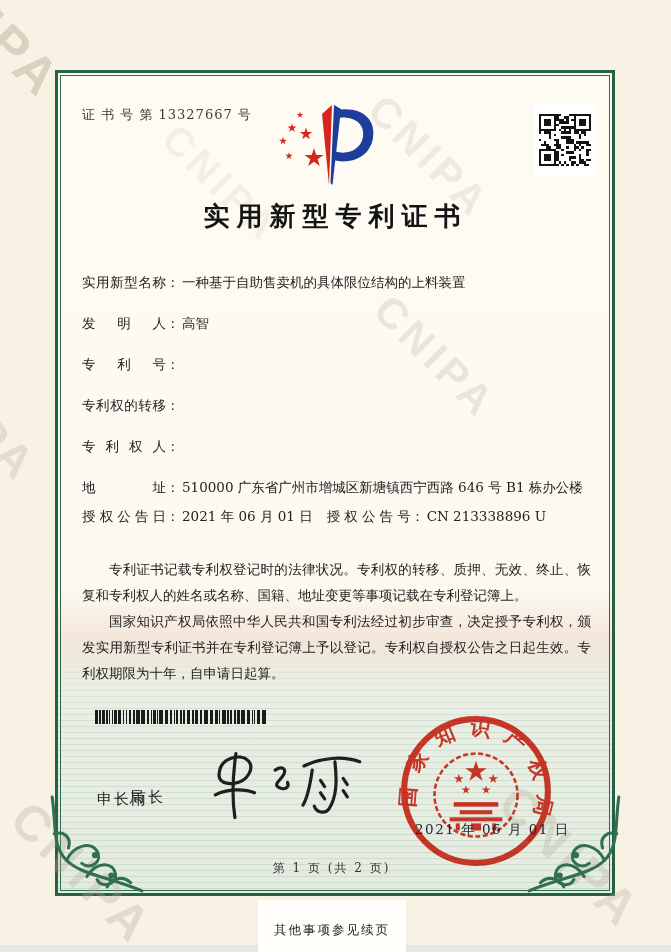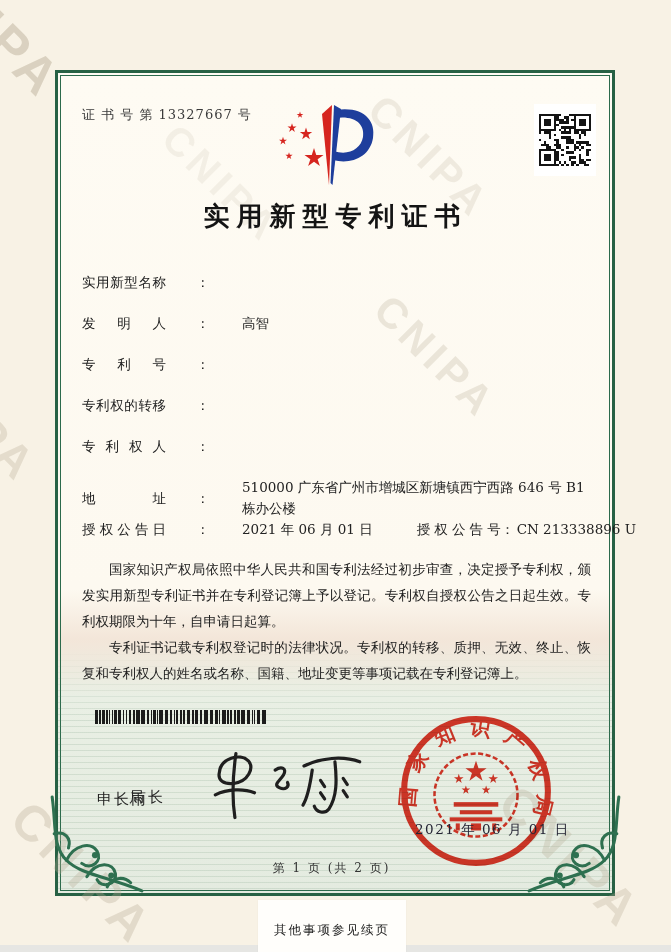--- a/index.html
+++ b/index.html
@@ -23,22 +23,22 @@
   .cert-no{position:absolute;left:82px;top:106px;font-size:13px;letter-spacing:1px;color:#3a3a3a;z-index:2;}
 
   .logo{position:absolute;left:276px;top:103px;width:118px;height:88px;z-index:2;}
   .qr-wrap{position:absolute;left:534px;top:104px;width:62px;height:72px;background:#fff;z-index:2;
            display:flex;align-items:center;justify-content:center;}
 
   .title{position:absolute;left:0;right:0;top:199px;text-align:center;font-size:26px;font-weight:700;
          letter-spacing:7px;color:#141414;z-index:2;}
 
   .fields{position:absolute;left:82px;top:272px;width:512px;font-size:13.5px;color:#222;z-index:2;}
-  .row{line-height:21px;margin-bottom:20px;display:flex;align-items:center;gap:30px;}
-  .row-address{margin-bottom:0;}
+  .row{line-height:21px;margin-bottom:20px;display:flex;align-items:flex-start;}
+  .row-address{margin-bottom:8px;}
   .lbl{display:inline-block;width:84px;text-align:justify;text-align-last:justify;flex:0 0 84px;}
   .col{display:inline-block;width:16px;flex:0 0 16px;}
   .val{display:inline-block;}
   .val-wrap{width:402px;}
   .pair2{margin-left:14px;display:flex;}
 
   .legal{position:absolute;left:82px;top:556px;width:509px;font-size:13.5px;line-height:26px;color:#1d1d1d;z-index:2;}
   .legal p{margin:0;text-indent:2em;text-align:justify;}
 
   .barcode{position:absolute;left:95px;top:710px;width:172px;height:14px;z-index:2;}
@@ -324,20 +324,21 @@
         </g>
       </svg>
   </div>
 
   <div class="title">实用新型专利证书</div>
 
   <div class="fields">
     <div class="row">
       <span class="lbl">实用新型名称</span>
         <span class="col">：</span>
+      <span class="val">一种基于自助售卖机的具体限位结构的上料装置</span>
     </div>
     <div class="row">
       <span class="lbl">发明人</span>
         <span class="col">：</span>
       <span class="val">高智</span>
     </div>
     <div class="row">
       <span class="lbl">专利号</span>
         <span class="col">：</span>
     </div>
@@ -360,22 +361,22 @@
       <span class="val" style="white-space:nowrap">2021 年 06 月 01 日</span>
       <span class="pair2">
         <span class="lbl">授权公告号</span>
           <span class="col">：</span>
         <span class="val" style="white-space:nowrap">CN 213338896 U</span>
       </span>
     </div>
   </div>
 
   <div class="legal">
+    <p>专利证书记载专利权登记时的法律状况。专利权的转移、质押、无效、终止、恢复和专利权人的姓名或名称、国籍、地址变更等事项记载在专利登记簿上。</p>
     <p>国家知识产权局依照中华人民共和国专利法经过初步审查，决定授予专利权，颁发实用新型专利证书并在专利登记簿上予以登记。专利权自授权公告之日起生效。专利权期限为十年，自申请日起算。</p>
-    <p>专利证书记载专利权登记时的法律状况。专利权的转移、质押、无效、终止、恢复和专利权人的姓名或名称、国籍、地址变更等事项记载在专利登记簿上。</p>
   </div>
 
   <svg id="barcode" class="barcode" viewBox="0 0 172 14" preserveAspectRatio="none">
       <rect x="0" y="0" width="3" height="14" fill="#1c1c1c"></rect>
       <rect x="4" y="0" width="2" height="14" fill="#1c1c1c"></rect>
       <rect x="7" y="0" width="3" height="14" fill="#1c1c1c"></rect>
       <rect x="11" y="0" width="2" height="14" fill="#1c1c1c"></rect>
       <rect x="14" y="0" width="1" height="14" fill="#1c1c1c"></rect>
       <rect x="17" y="0" width="1" height="14" fill="#1c1c1c"></rect>
       <rect x="19" y="0" width="3" height="14" fill="#1c1c1c"></rect>

